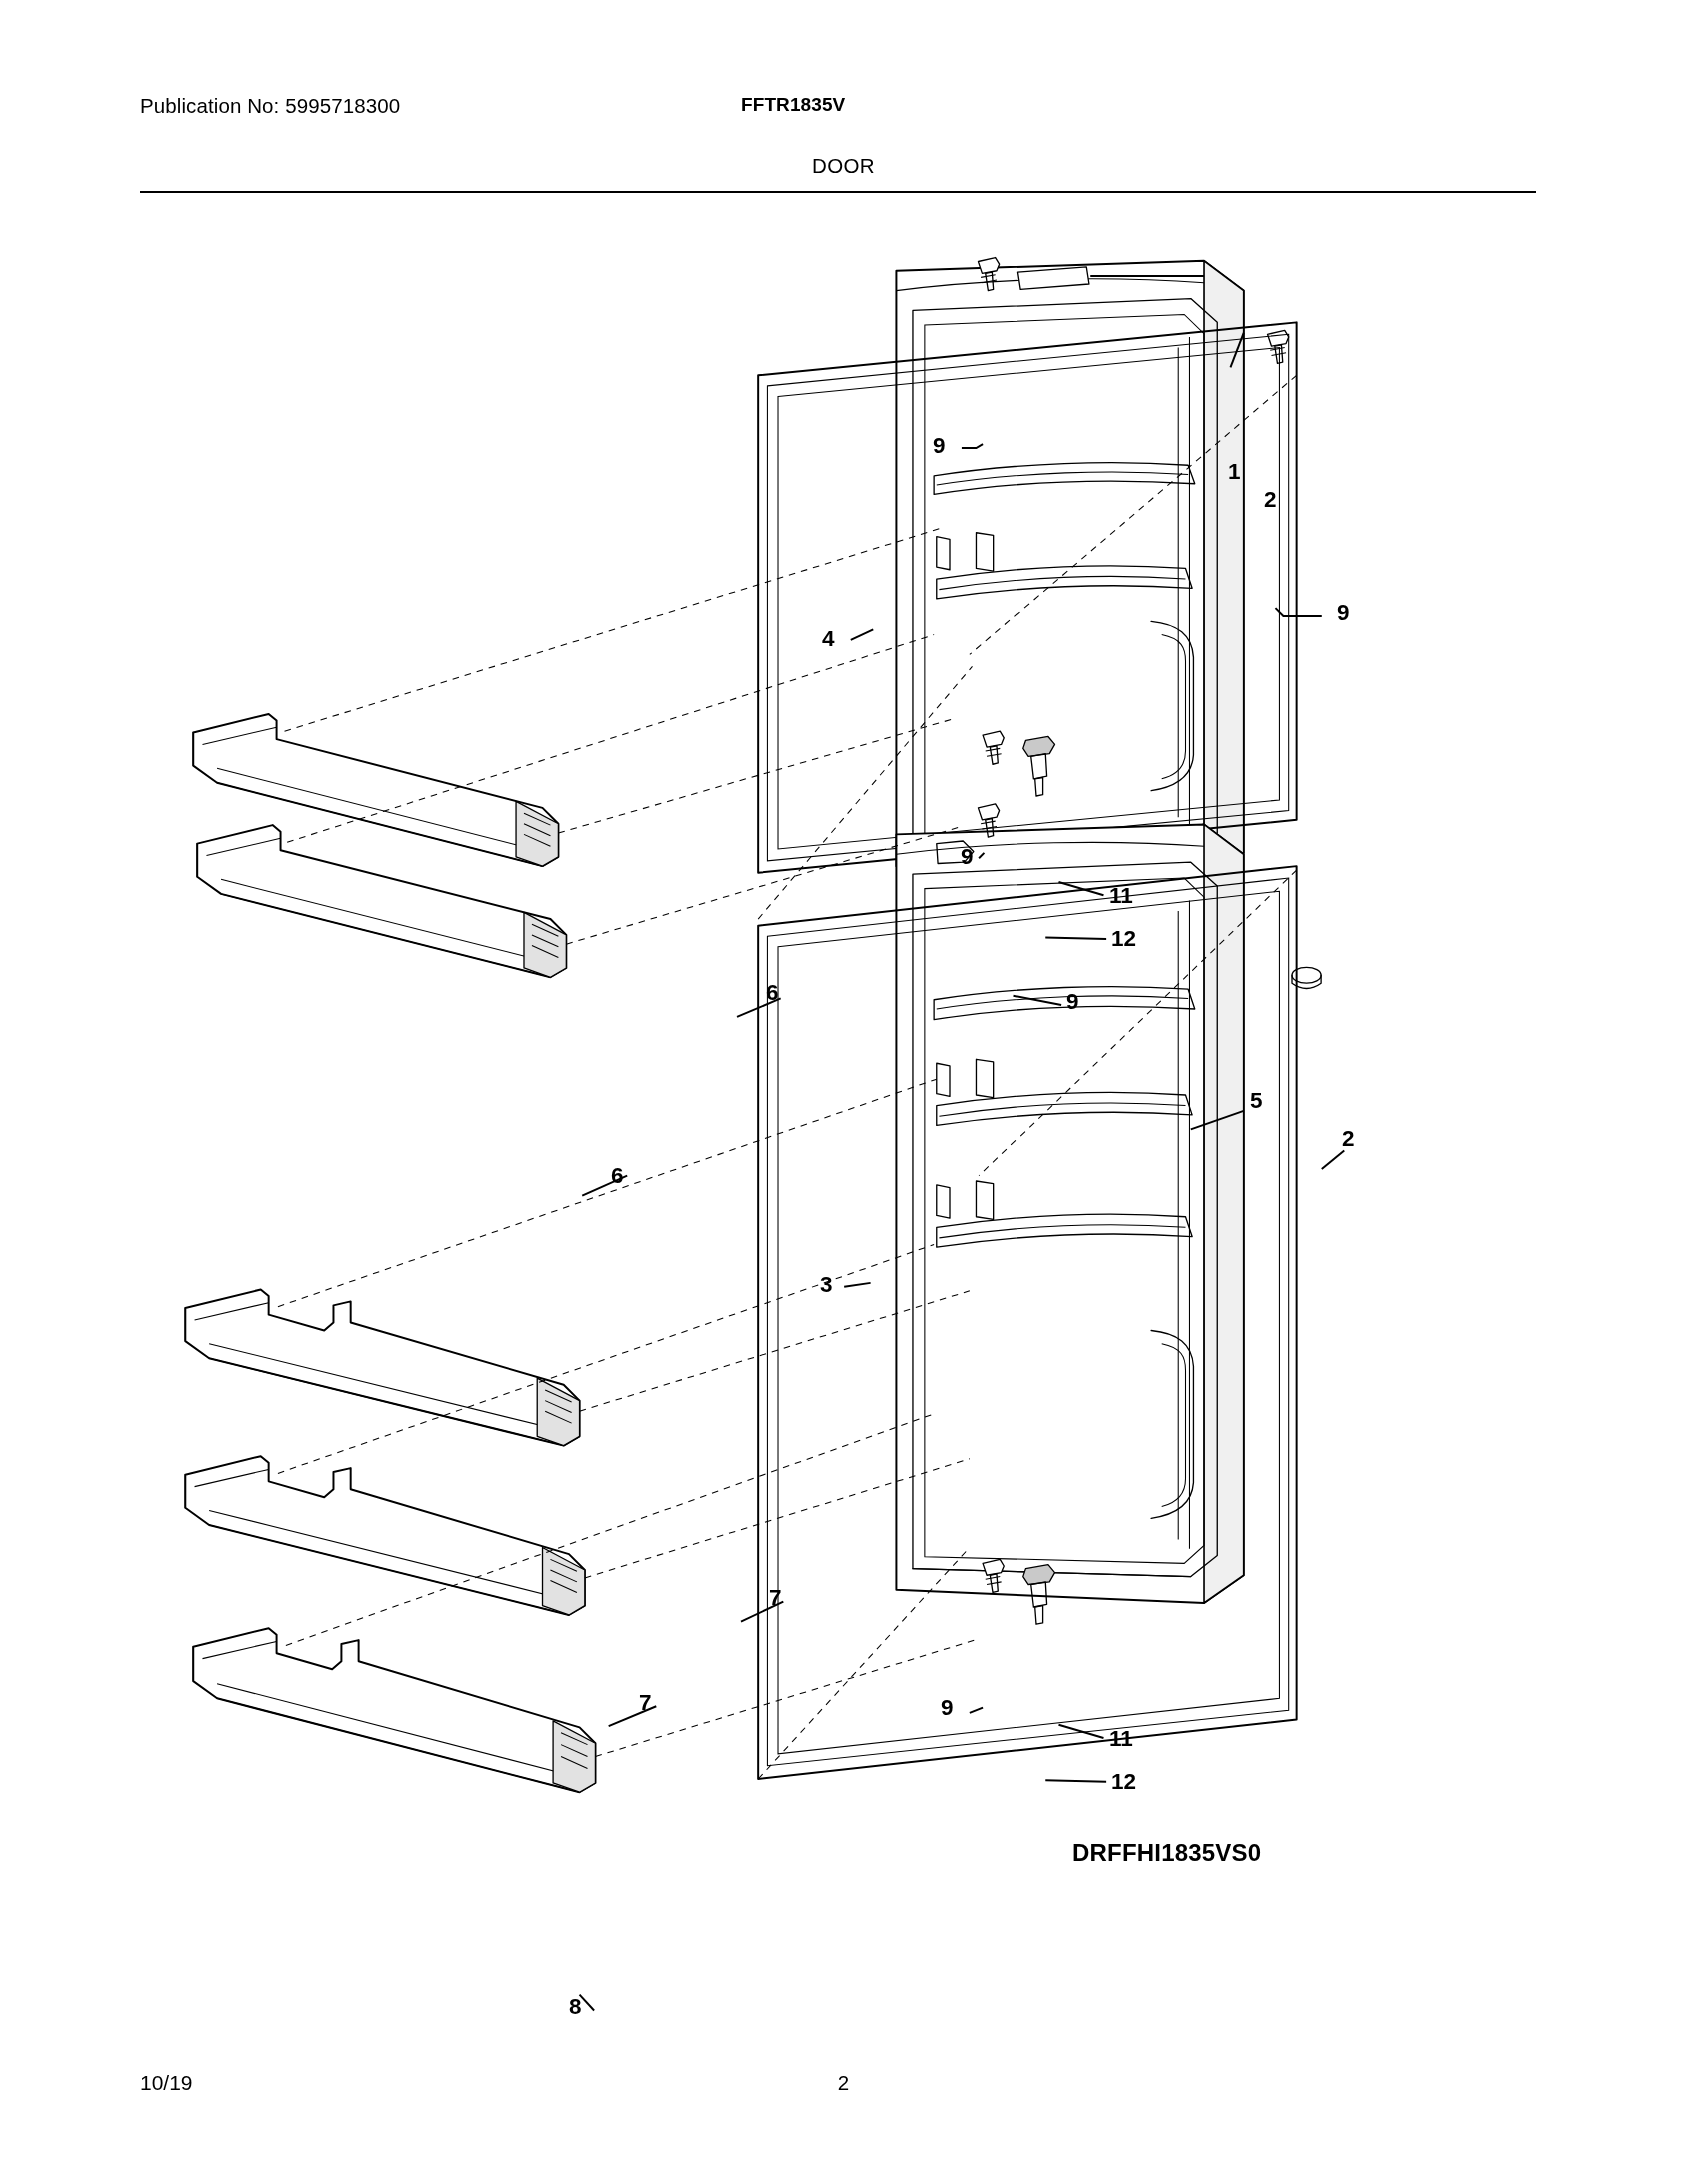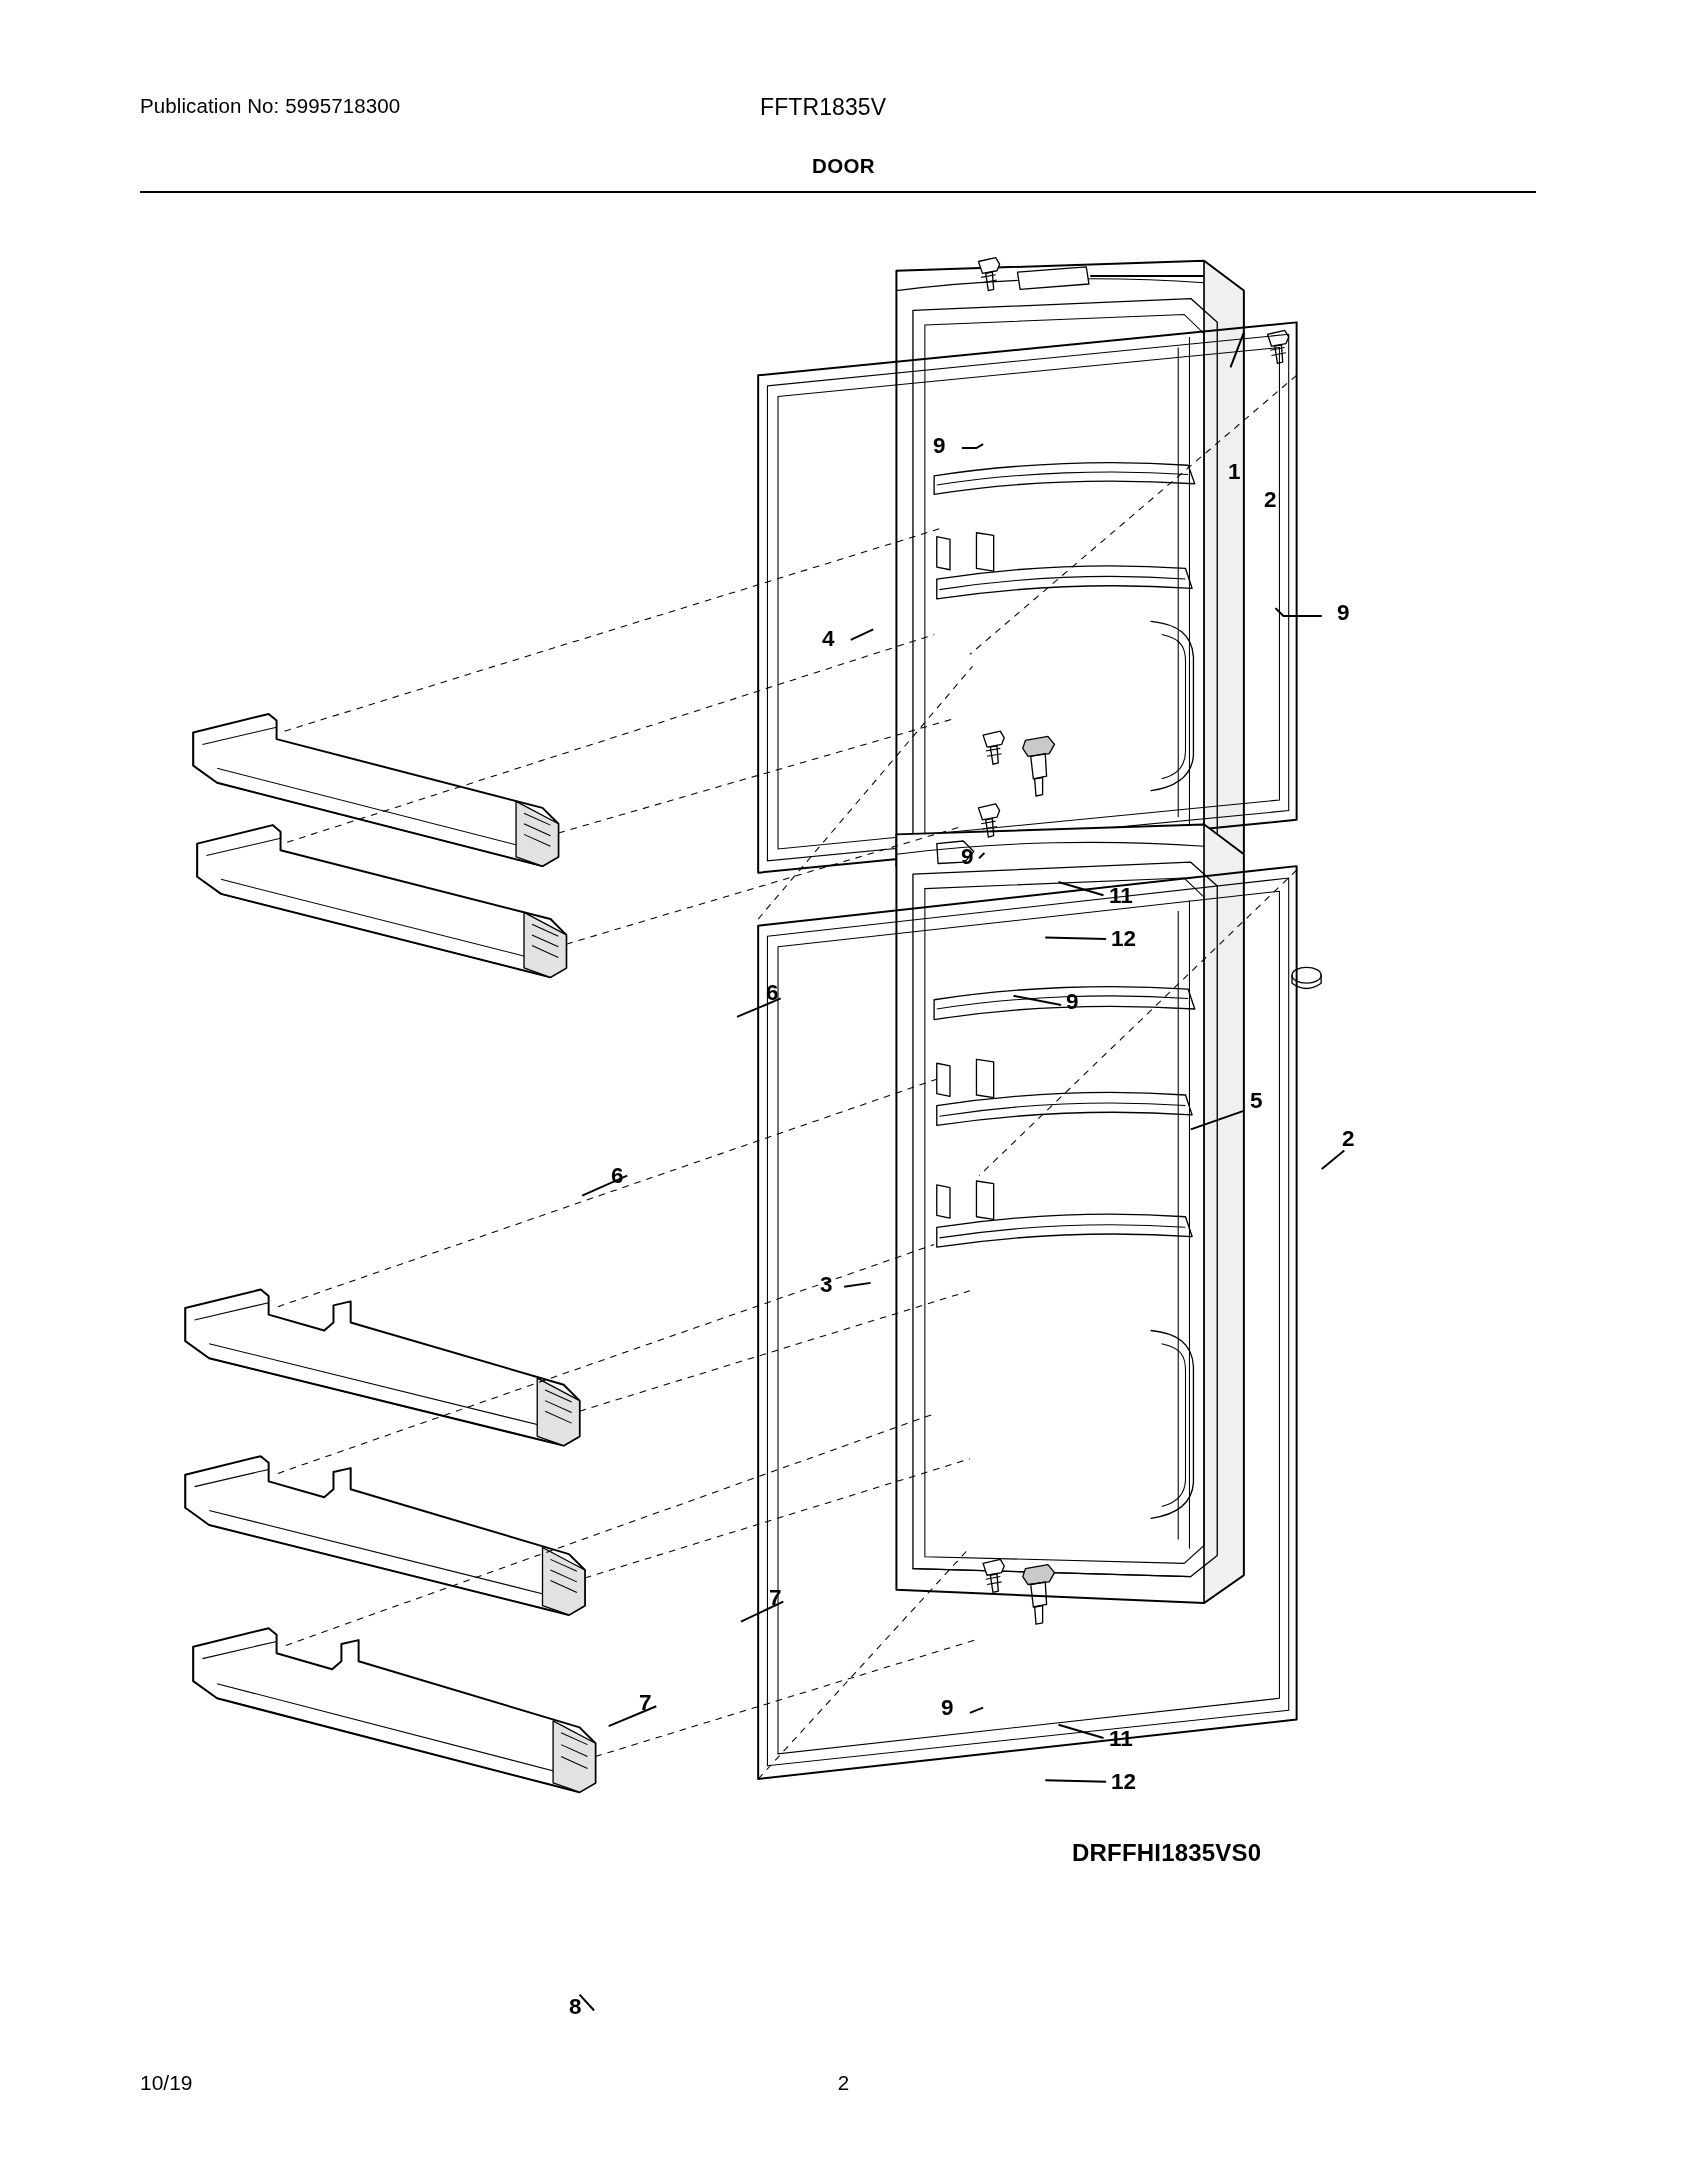--- a/index.html
+++ b/index.html
@@ -27,34 +27,35 @@
   .hdr-pub {
     position: absolute;
     left: 140px;
     top: 94px;
     font-size: 20.5px;
     letter-spacing: 0.1px;
     white-space: nowrap;
   }
   .hdr-model {
     position: absolute;
-    left: 760px;
+    left: 741px;
     top: 94px;
-    font-size: 23px;
+    font-size: 19px;
     letter-spacing: 0.1px;
     white-space: nowrap;
+    font-weight: bold;
   }
   .hdr-section {
     position: absolute;
     left: 0;
     top: 154px;
     width: 1687px;
     text-align: center;
     font-size: 20.5px;
-    font-weight: bold;
+    font-weight: normal;
     letter-spacing: 0.4px;
   }
   .hdr-rule {
     position: absolute;
     left: 140px;
     top: 191px;
     width: 1396px;
     height: 2px;
     background: #000000;
   }

